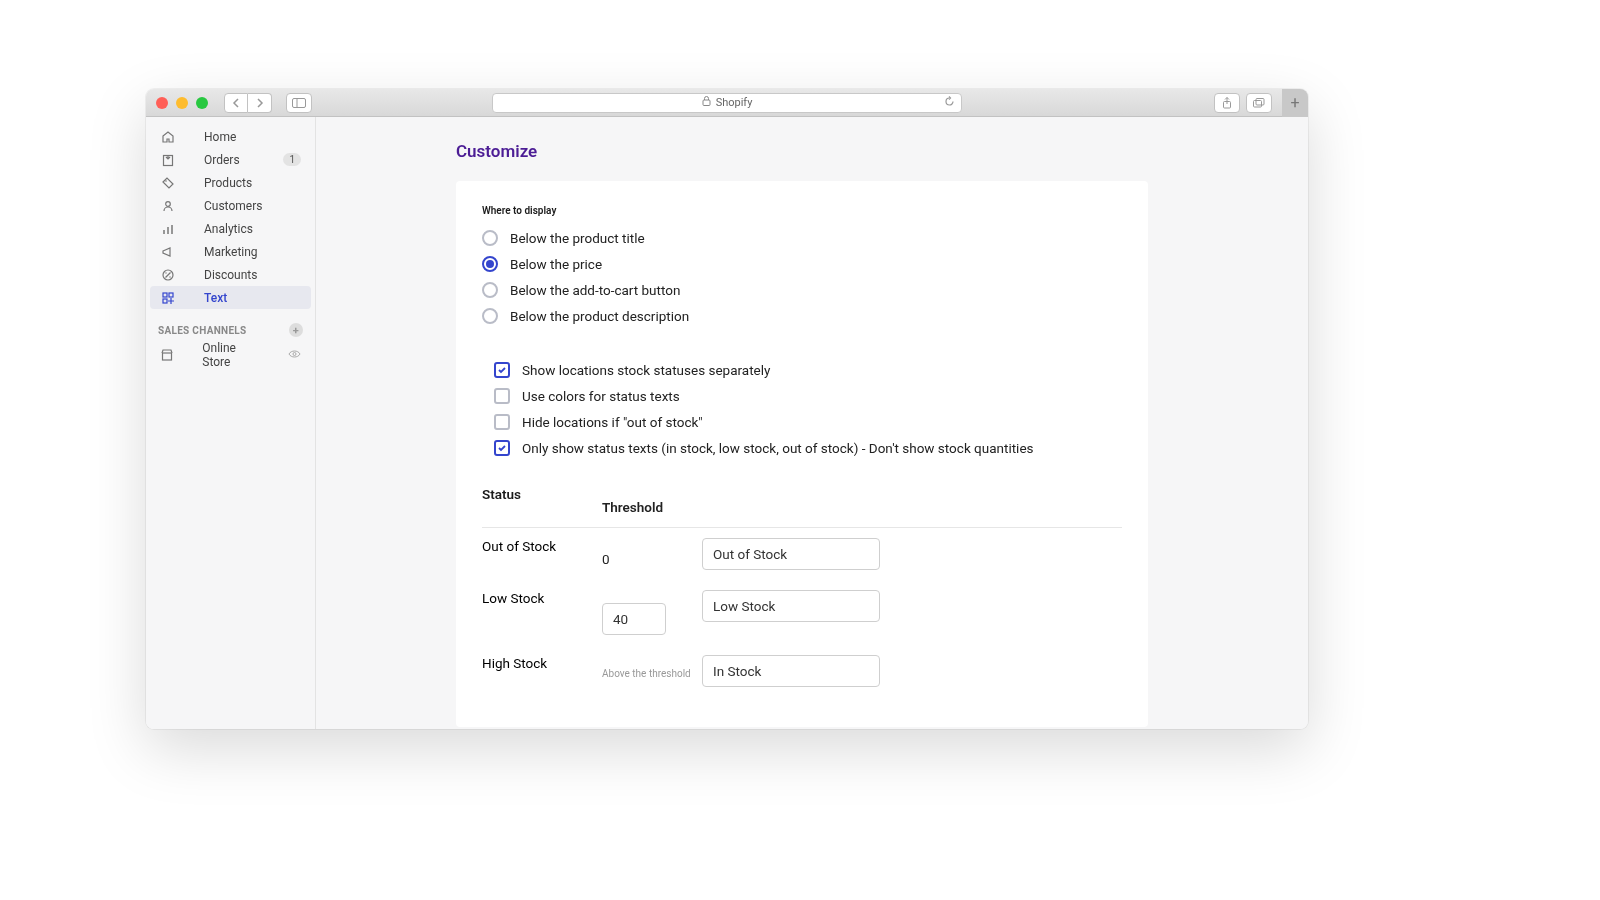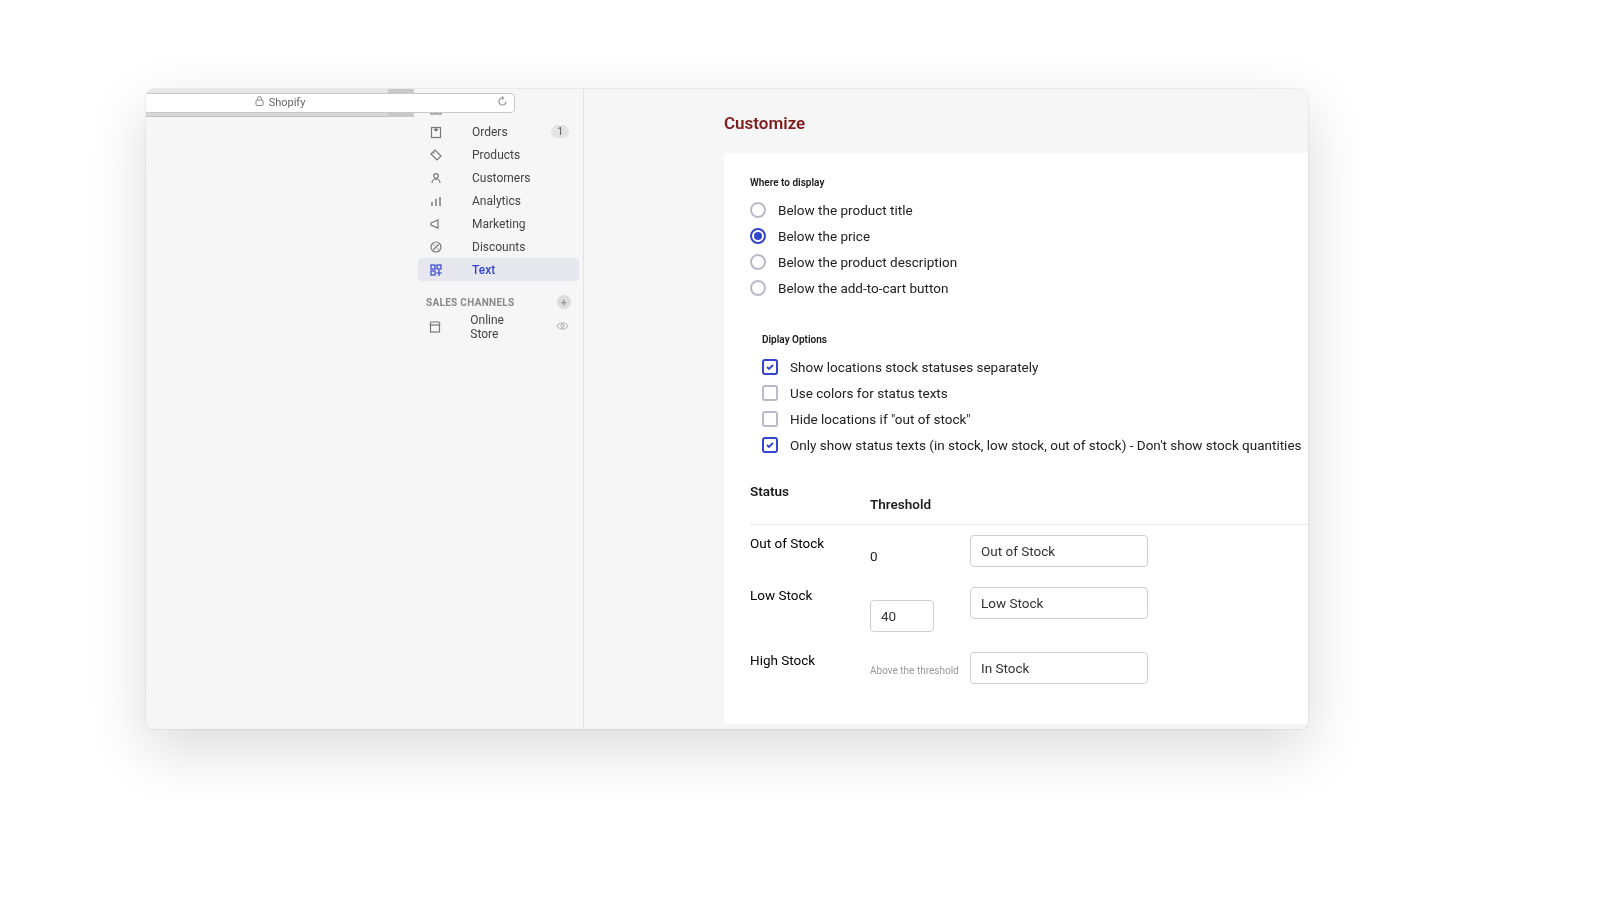--- a/index.html
+++ b/index.html
@@ -14,20 +14,21 @@
     position: absolute;
     left: 146px;
     top: 89px;
     width: 1162px;
     height: 640px;
     background: #f6f6f7;
     border-radius: 8px;
     box-shadow: 0 20px 60px rgba(0,0,0,0.15), 0 0 0 1px rgba(0,0,0,0.05);
     overflow: hidden;
     display: flex;
+    flex-direction: column;
   }
   
   .titlebar {
     height: 28px;
     background: linear-gradient(#e8e8e8, #d8d8d8);
     border-bottom: 1px solid #c2c2c2;
     display: flex;
     align-items: center;
     padding: 0 10px;
     gap: 8px;
@@ -116,21 +117,21 @@
     letter-spacing: 0.3px;
   }
   .section-header .plus { margin-left: auto; color:#999; font-size: 14px; width:14px;height:14px;border-radius:50%;background:#ddd;display:flex;align-items:center;justify-content:center;font-size:11px;}
   .nav-item .eye { margin-left: auto; color: #aaa; font-size: 12px; }
 
   .main {
     flex: 1;
     padding: 24px 0 0 140px;
     overflow: auto;
   }
-  .page-title { font-size: 17px; font-weight: 600; color: #7f1d1d; margin-bottom: 20px; }
+  .page-title { font-size: 17px; font-weight: 600; color: #4c1d95; margin-bottom: 20px; }
   .card {
     background: #fff;
     border-radius: 4px;
     width: 692px;
     padding: 24px 26px 30px 26px;
   }
   .section-title { font-size: 10px; font-weight: 600; color: #1a1a1a; margin-bottom: 14px; }
   .section-title.indent { margin-left: 12px; }
   .radio-row, .check-row {
     display: flex;
@@ -371,30 +372,29 @@
         <div class="radio-row">
           <span class="radio"></span>
           <span>Below the product title</span>
         </div>
         <div class="radio-row">
           <span class="radio checked"></span>
           <span>Below the price</span>
         </div>
         <div class="radio-row">
           <span class="radio"></span>
-          <span>Below the product description</span>
+          <span>Below the add-to-cart button</span>
         </div>
         <div class="radio-row">
           <span class="radio"></span>
-          <span>Below the add-to-cart button</span>
+          <span>Below the product description</span>
         </div>
 
         <div class="spacer"></div>
 
-        <div class="section-title indent">Diplay Options</div>
 
         <div class="check-row">
           <span class="checkbox checked">
               <svg width="10" height="10" viewBox="0 0 10 10">
                 <path d="M2 5 L4 7 L8 3" fill="none" stroke-width="1.8"></path>
               </svg>
             </span>
           <span>Show locations stock statuses separately</span>
         </div>
         <div class="check-row">

